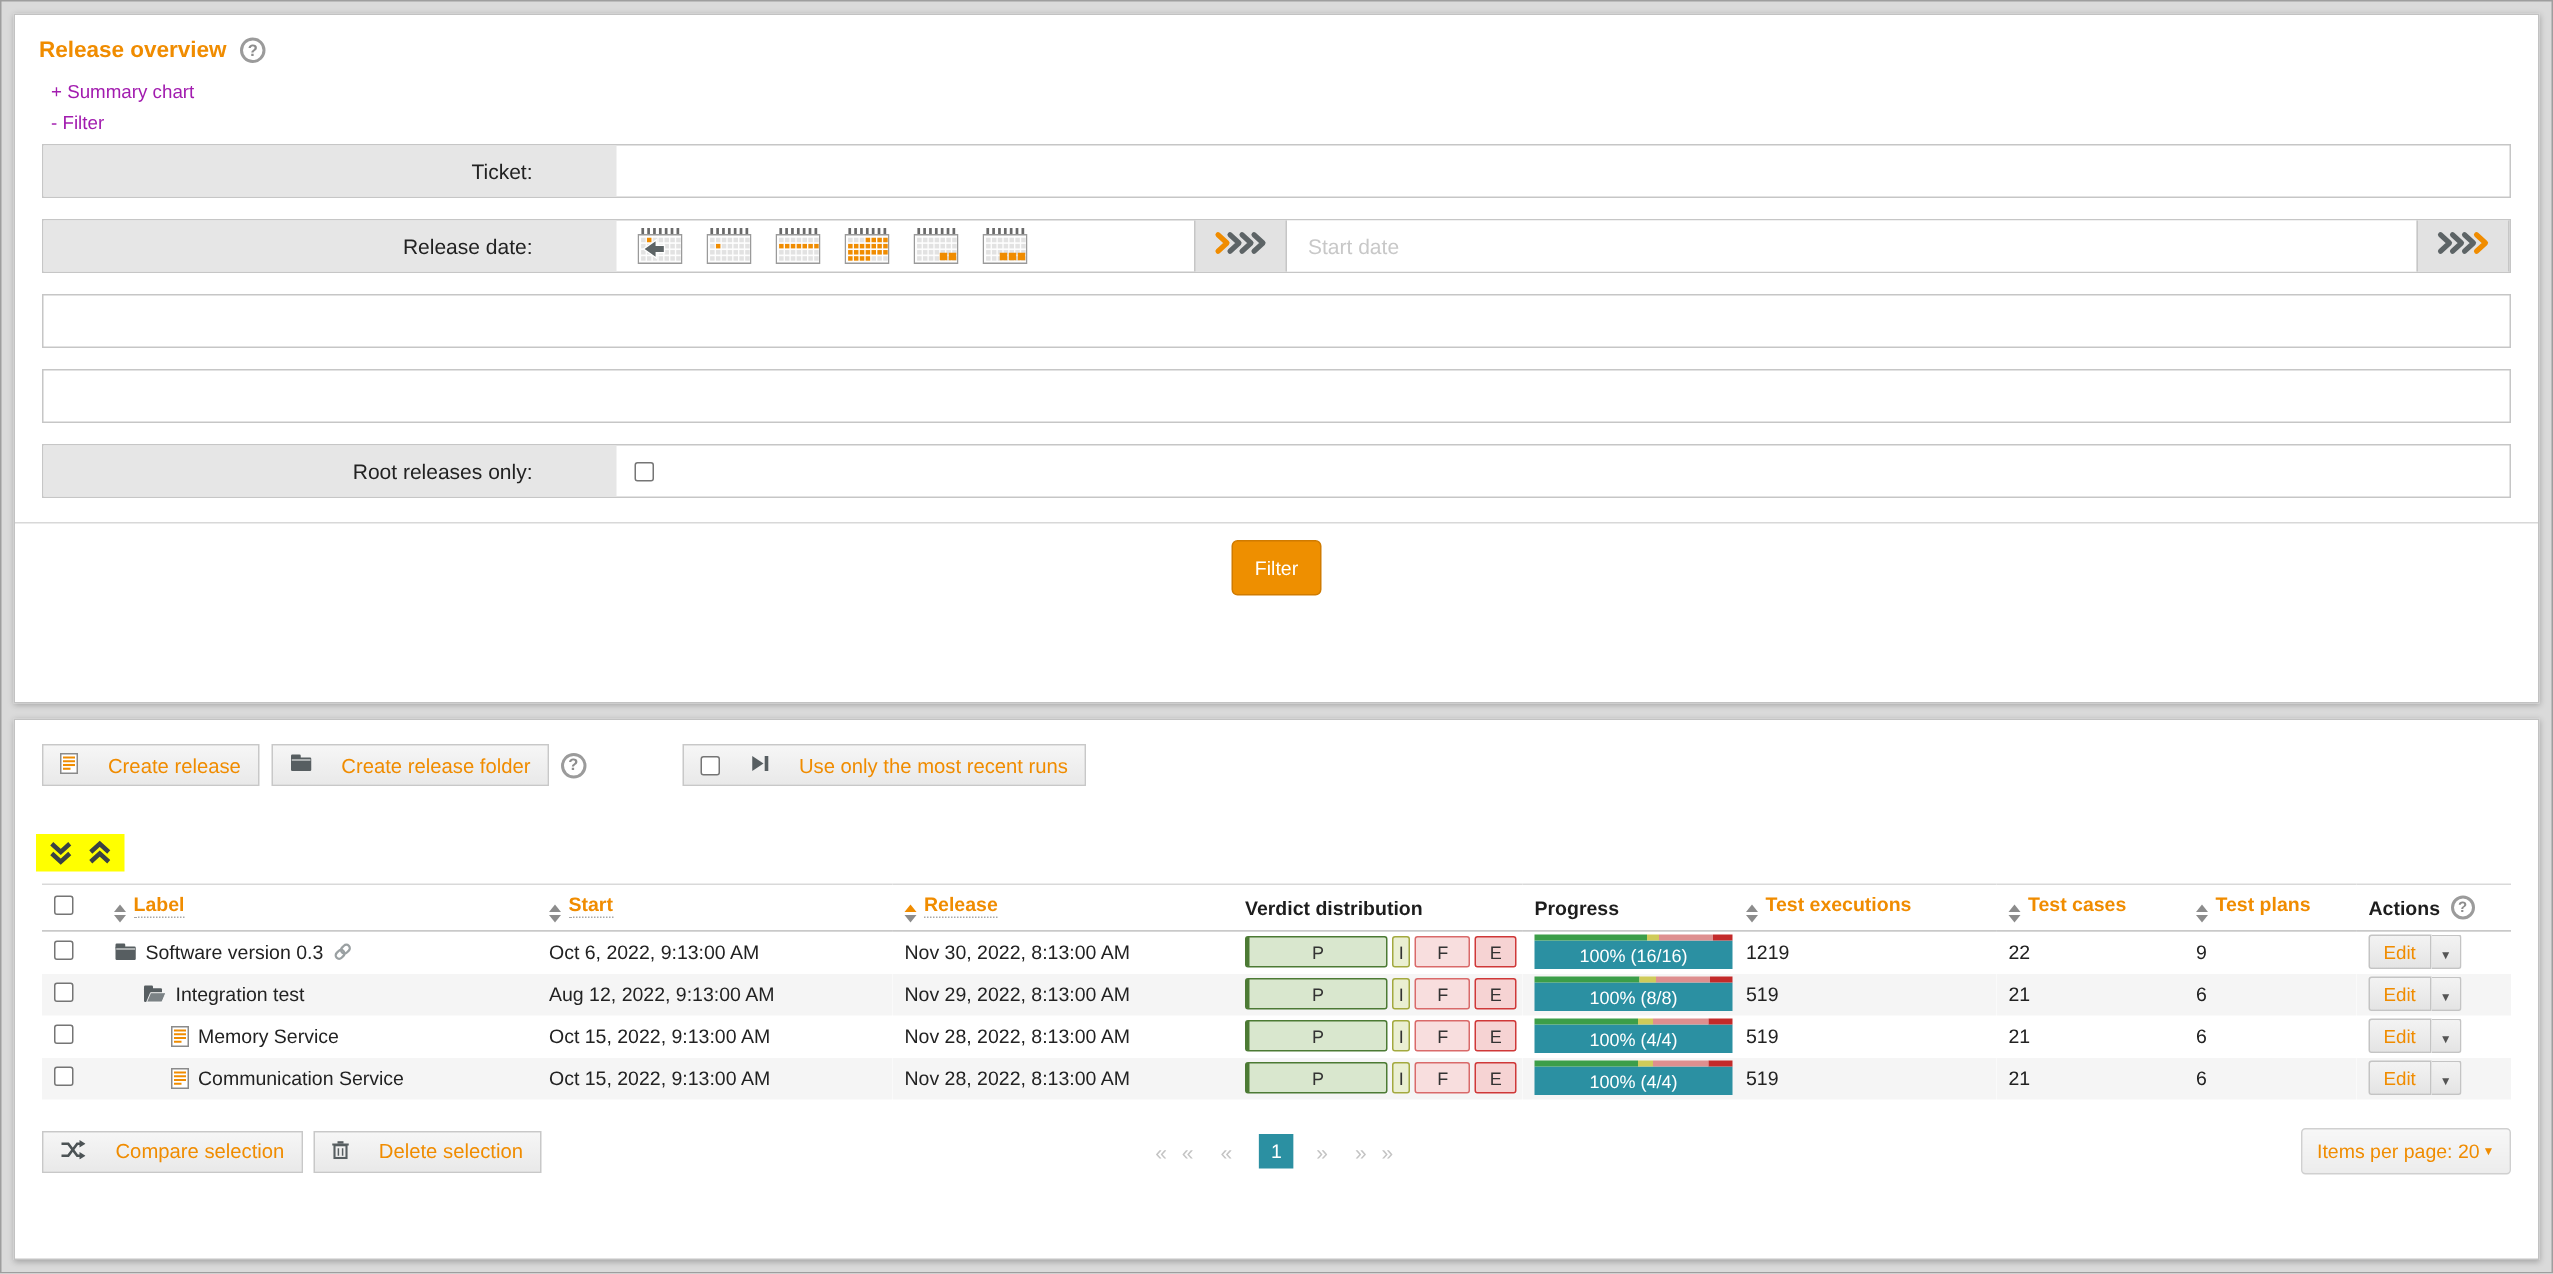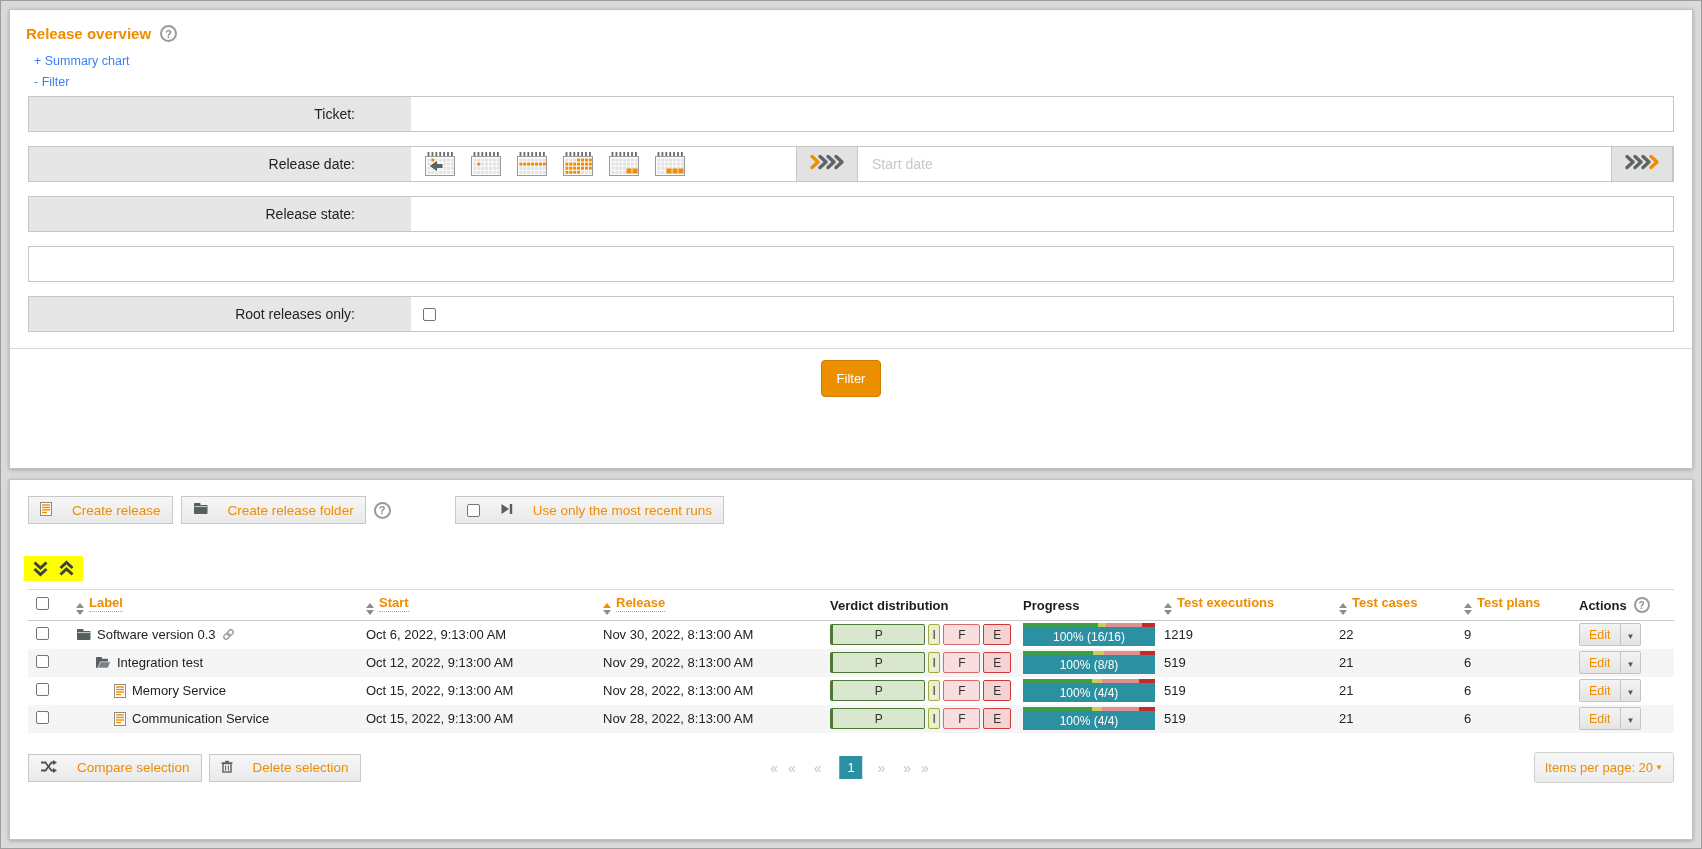--- a/index.html
+++ b/index.html
@@ -8,21 +8,21 @@
   .panel { background:#fff; border:1px solid #c2c2c2; box-shadow:0 1px 4px rgba(0,0,0,.25); }
   .p1 { height:460px; padding:13px 0 0 0; position:relative; }
   .p2 { height:361px; margin-top:10px; padding:16px 18px; position:relative; }
 
   
   .title-row { display:flex; align-items:center; gap:9px; margin:2px 0 12px 16px; }
   .page-title { font-size:15px; font-weight:bold; color:#F08C00; }
   .help { width:17px; height:17px; min-width:17px; border:2px solid #9b9b9b; border-radius:50%; color:#8d8d8d;
           font-weight:bold; font-size:11px; display:inline-flex; align-items:center; justify-content:center; cursor:pointer; }
   .help::after { content:"?"; }
-  .toggle { display:block; margin:0 12px 7px 24px; color:#3b82f6; font-size:12.5px; text-decoration:none; cursor:pointer; width:max-content; }
+  .toggle { display:block; margin:0 12px 7px 24px; color:#a21caf; font-size:12.5px; text-decoration:none; cursor:pointer; width:max-content; }
 
   .frow { display:flex; height:36px; border:1px solid #c6c6c6; margin:0 18px 14px 18px; background:#fff; }
   .flabel { width:382px; min-width:382px; background:#E6E6E6; display:flex; align-items:center; justify-content:flex-end;
             padding-right:56px; font-size:14px; color:#222; }
   .fval { flex:1; display:flex; align-items:center; }
   .tinput { flex:1; height:100%; border:none; outline:none; padding:0 12px; font-size:14px; color:#222; background:transparent; }
   .tinput::placeholder { color:#c0c0c0; }
 
   .date-controls { display:flex; flex:1; height:100%; align-items:stretch; }
   .cal-box { width:385px; min-width:385px; display:flex; align-items:center; gap:16px; padding:0 14px; }
@@ -395,21 +395,20 @@
                   <path d="M11 2.5 L17 8 L11 13.5" stroke="#5d6466"></path>
                   <path d="M19 2.5 L25 8 L19 13.5" stroke="#5d6466"></path>
                   <path d="M27 2.5 L33 8 L27 13.5" stroke="#F08C00"></path>
                 </g>
               </svg></span>
           </span>
       </div>
     </div>
 
     <div class="frow">
-      <div class="flabel">Release state:</div>
     </div>
 
     <div class="frow">
       <div class="fval">
           <input class="tinput" style="">
         </div>
     </div>
 
     <div class="frow">
       <div class="flabel">Root releases only:</div>
@@ -583,21 +582,21 @@
                   <svg width="16" height="13" viewBox="0 0 16 13">
                     <rect x="1" y="1" width="6" height="3" rx="0.8" fill="#575e61"></rect>
                     <rect x="1" y="2.8" width="12" height="9.2" rx="0.8" fill="#575e61"></rect>
                     <path d="M2.8 12 L5.4 5.8 H15.6 L13 12 z" fill="#7b8285" stroke="#fff" stroke-width="0.6"></path>
                   </svg>
                 </span>
             <span class="tlabel">Integration test</span>
 
           </div>
             </td>
-      <td>Oct 12, 2022, 9:13:00 AM</td>
+      <td>Aug 12, 2022, 9:13:00 AM</td>
       <td>Nov 29, 2022, 8:13:00 AM</td>
       <td>
               <div class="vbar">
                 <span class="vseg v-pass" style="width:97px">P</span>
                 <span class="vseg v-inconclusive" style="width:12px">I</span>
                 <span class="vseg v-fail" style="width:38px">F</span>
                 <span class="vseg v-error" style="width:28px">E</span>
               </div>
             </td>
       <td>

